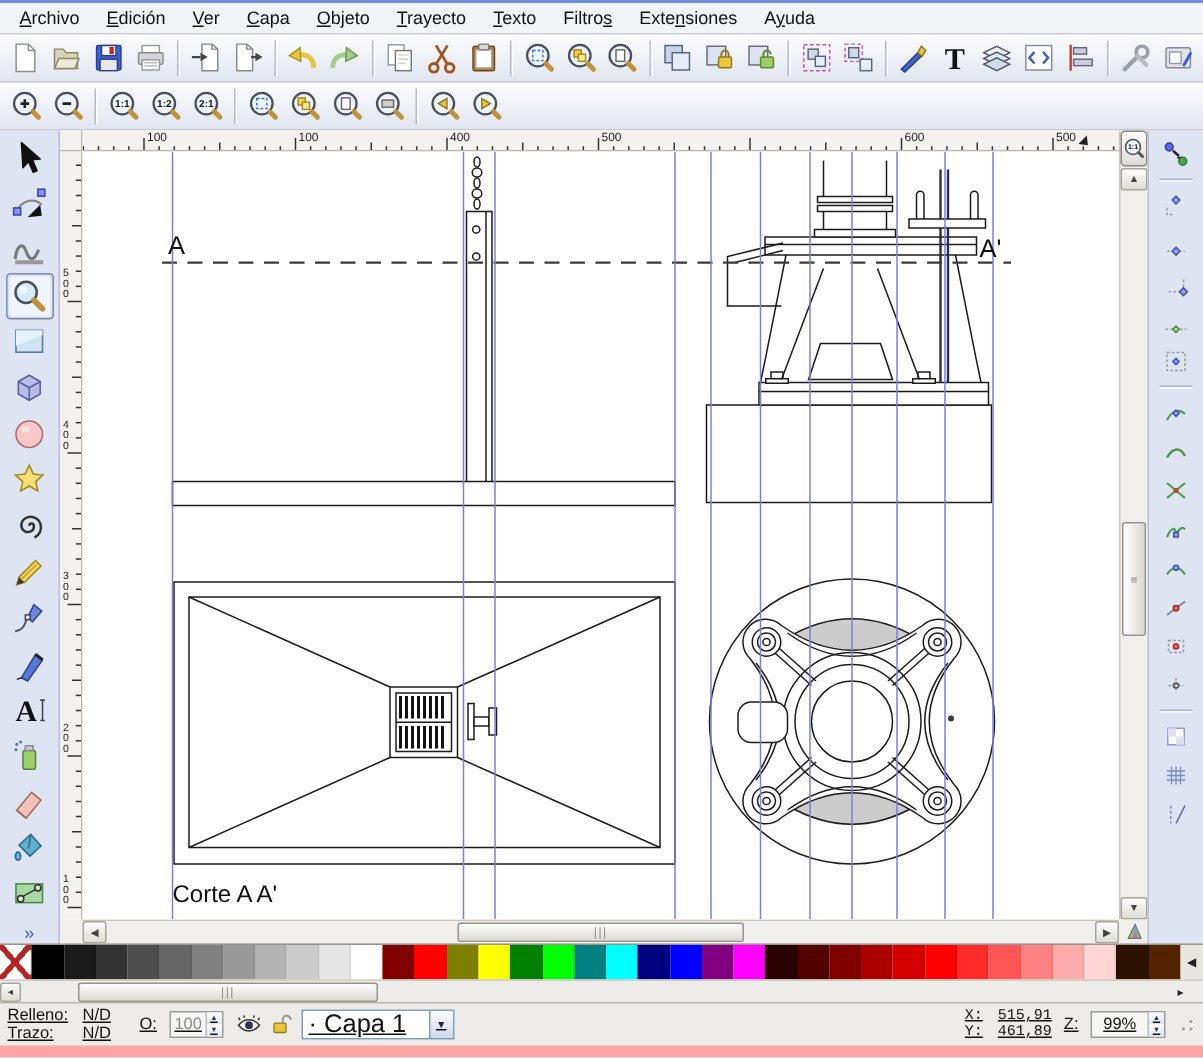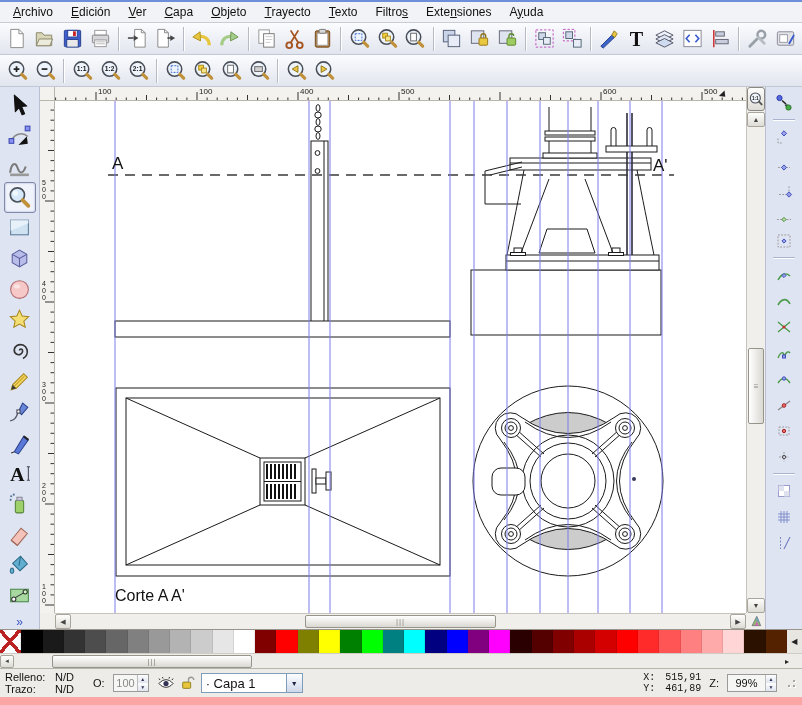--- a/index.html
+++ b/index.html
@@ -69,30 +69,30 @@
       linear-gradient(to bottom right, transparent 44%, #b22 44%, #b22 56%, transparent 56%), #fff; }
   #palette-arrow { width:15px; display:flex; align-items:center; justify-content:center; font-size:8px; color:#222; background:#e8e6e1; }
   #palscroll { height:15px; display:flex; align-items:center; background:#edece8; border-top:1px solid #cfccc4; }
   #palscroll .sb-btn { height:13px; width:14px; }
   #paltrack { width:258px; height:13px; position:relative; }
   #palthumb { position:absolute; left:38px; width:200px; top:0; height:13px; background:linear-gradient(#ffffff,#dad8d2); border:1px solid #97948b; border-radius:2px; display:flex; align-items:center; justify-content:center; color:#8a887f; font-size:8px; letter-spacing:1px; }
   #palscroll-spacer { flex:1; }
   #palscroll-right { width:30px; text-align:center; font-size:8px; color:#222; }
 
   
-  #statusbar { height:29px; display:flex; align-items:center; background:#edece8; border-top:1px solid #b8b5ad; padding:0 5px; gap:8px; font-size:11px; color:#111; }
+  #statusbar { height:29px; display:flex; align-items:center; background:#edece8; border-top:1px solid #b8b5ad; padding:0 5px; gap:8px; font-size:11px; color:#111;text-decoration:underline; }
   #fillstroke { display:grid; grid-template-columns:50px 30px; line-height:12px; }
   .spin { background:#f6f6f4; border:1px solid #9a9a9a; height:18px; display:flex; align-items:center; }
   #opacity-spin { width:36px; }
   #opacity-spin .spin-val { flex:1; text-align:right; padding-right:2px; color:#8a8a8a; }
   .spin-arrows { width:11px; height:100%; display:flex; flex-direction:column; border-left:1px solid #bbb; }
   .spin-arrows div { flex:1; display:flex; align-items:center; justify-content:center; font-size:5px; color:#335; background:linear-gradient(#fcfdfe,#dfe4ee); }
   #layer-widgets { display:flex; align-items:center; gap:5px; }
   #layer-combo { width:102px; height:20px; background:#fff; border:1px solid #7f9db9; display:flex; align-items:center; }
-  #layer-combo .combo-text { flex:1; padding-left:4px; font-size:13px; }
+  #layer-combo .combo-text { flex:1; padding-left:4px; font-size:17px; }
   #layer-combo .combo-btn { width:16px; height:100%; background:linear-gradient(#fcfdfe,#cfd8ea); border-left:1px solid #7f9db9; display:flex; align-items:center; justify-content:center; font-size:7px; color:#224; }
   #status-spacer { flex:1; }
   #xy { display:grid; grid-template-columns:14px 44px; font-family:"Liberation Mono", monospace; font-size:10px; line-height:11px; }
   #xy .val { text-align:right; }
   #zoom-spin { width:50px; }
   #zoom-spin .spin-val { flex:1; text-align:center; font-size:11px; }
   #resize-grip { width:12px; height:12px; position:relative; }
   #resize-grip i { position:absolute; width:2px; height:2px; background:#aaa7a0; box-shadow:1px 1px 0 #fff; }
 </style>
 </head>

